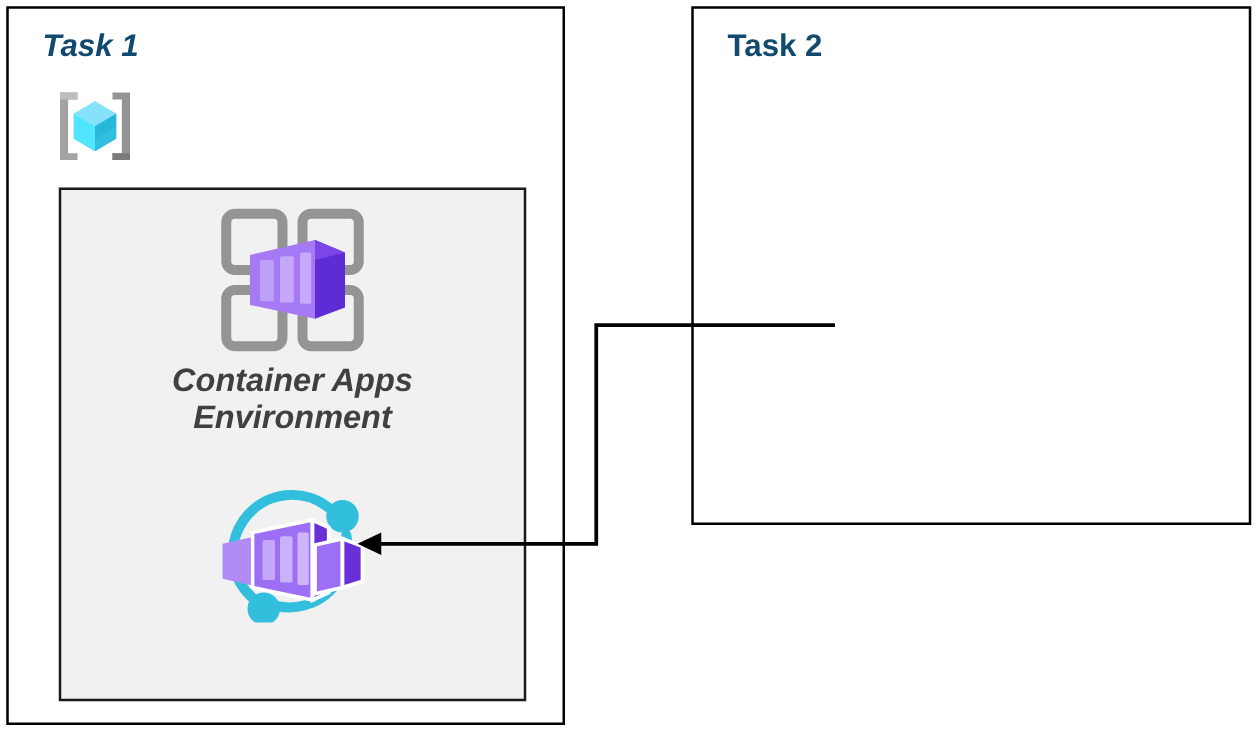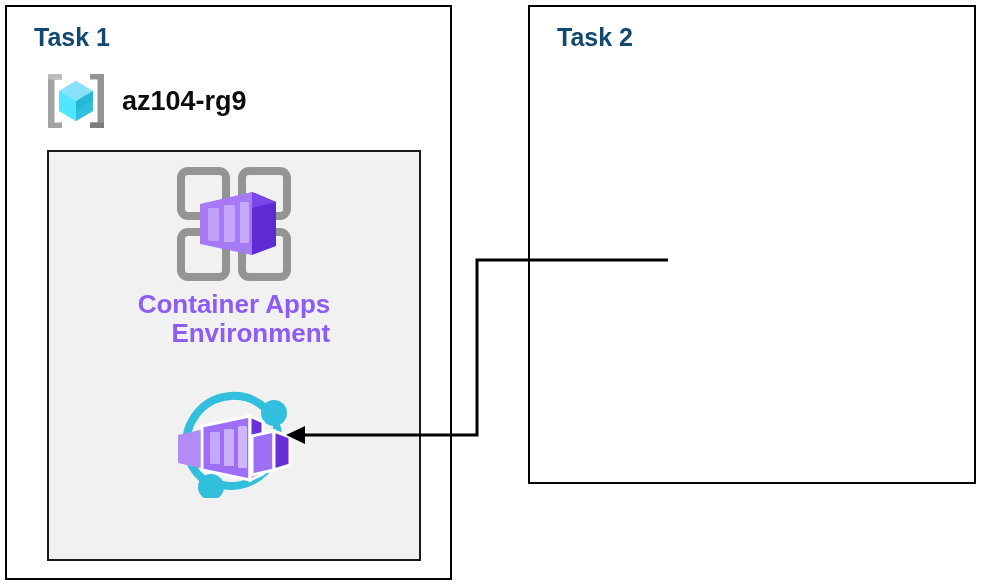--- a/index.html
+++ b/index.html
@@ -19,22 +19,22 @@
     overflow: hidden;
   }
 
   
   .task-panel {
     position: absolute;
     background: #ffffff;
     border: 2px solid #000000;
     box-sizing: border-box;
   }
-  #task1-panel { left: 5px;   top: 5px; width: 447px; height: 575px; }
-  #task2-panel { left: 528px; top: 5px; width: 448px; height: 479px; }
+  #task1-panel { left: 5px;   top: 5px; width: 447px; height: 575px; font-style: italic; }
+  #task2-panel { left: 553px; top: 5px; width: 448px; height: 415px; }
 
   .task-title {
     position: absolute;
     left: 27px;
     top: 16px;
     font-size: 25px;
     font-weight: bold;
     color: #12496f;
     letter-spacing: 0px;
     white-space: nowrap;
@@ -69,22 +69,22 @@
   .node {
     position: absolute;
     display: flex;
     flex-direction: column;
     align-items: center;
     width: 100%;
   }
   .node-caption {
     font-size: 26px;
     font-weight: bold;
-    color: #8b5cf6;
-    text-align: right;
+    color: #404040;
+    text-align: center;
     line-height: 1.12;
     white-space: pre-line;
     margin-top: 4px;
   }
 
   #cae-node { left: 0; top: 10px; }
   #capp-node { left: 0; top: 236px; }
 
   
   #connector-layer {
@@ -117,21 +117,20 @@
           <path d="M50 9 L64 9 L64 63 L50 63 L50 57.5 L57.5 57.5 L57.5 14.5 L50 14.5 Z" fill="#949494"></path>
           <path d="M50 63 L64 63 L64 57.5 L57.5 57.5 L50 57.5 Z" fill="#7c7c7c"></path>
 
           <path d="M36 16 L53 26 L53 46 L36 56 L19 46 L19 26 Z" fill="#9fe9fb"></path>
           <path d="M36 16 L53 26 L36 36 L19 26 Z" fill="#86e1fa"></path>
           <path d="M36 36 L53 26 L53 46 L36 56 Z" fill="#32bedd"></path>
           <path d="M36 36 L19 26 L19 46 L36 56 Z" fill="#50e6ff"></path>
           <path d="M36 36 L53 26 L53 36 L36 46 Z" fill="#1fb0d4" opacity="0.55"></path>
         </svg>
       </span>
-      <span id="rg-name">az104-rg9</span>
     </div>
 
     <div class="group-box" id="task1-group">
 
       <div class="node" id="cae-node">
         <span>
           <svg width="124" height="124" viewBox="0 0 124 124">
 
             <g fill="none" stroke="#949494" stroke-width="8">
               <rect x="9" y="9" width="45" height="45" rx="7"></rect>

